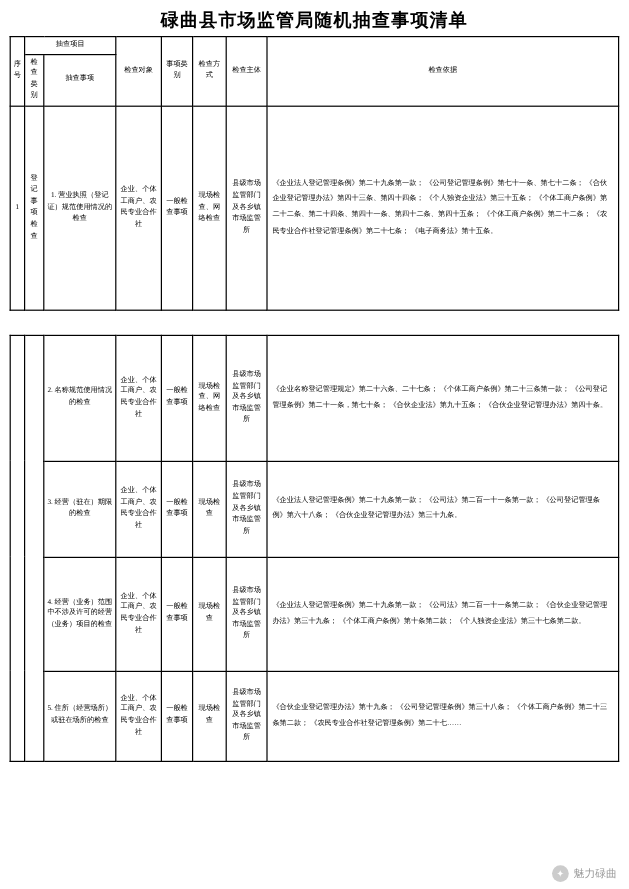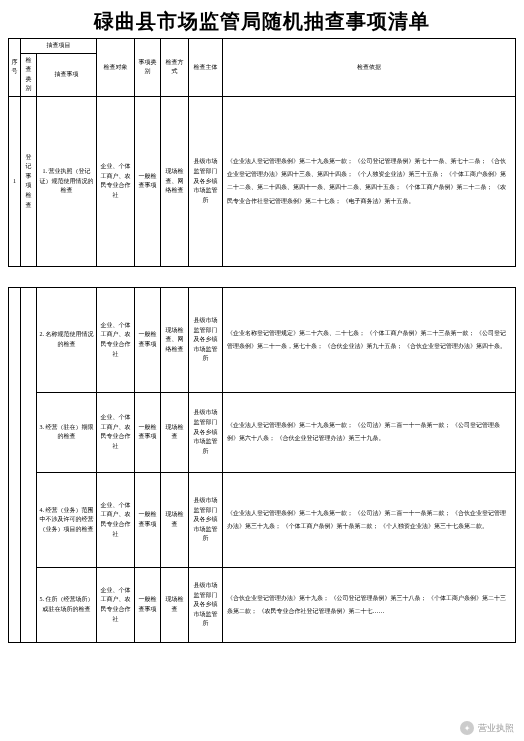--- a/index.html
+++ b/index.html
@@ -8,21 +8,21 @@
       height: 741px;
       background: #fff;
       font-family: "SimSun", "宋体", serif;
       font-size: 6px;
       color: #000;
       position: relative;
       overflow: hidden;
     }
     .title {
       text-align: center;
-      font-size: 20px;
+      font-size: 15px;
       font-weight: bold;
       padding: 8px 0 3px;
       letter-spacing: 1px;
     }
     .scroll {
       padding: 0 8px;
     }
     table {
       border-collapse: collapse;
       width: 100%;
@@ -186,14 +186,14 @@
 《个体工商户条例》第二十三条第二款；
 《农民专业合作社登记管理条例》第二十七……</td>
       </tr>
     </tbody>
   </table>
 
 </div>
 
 <div class="footer">
   <span class="wc">✦</span>
-  <span>营业执照</span>
+  <span>魅力碌曲</span>
 </div>
 
 </body></html>

